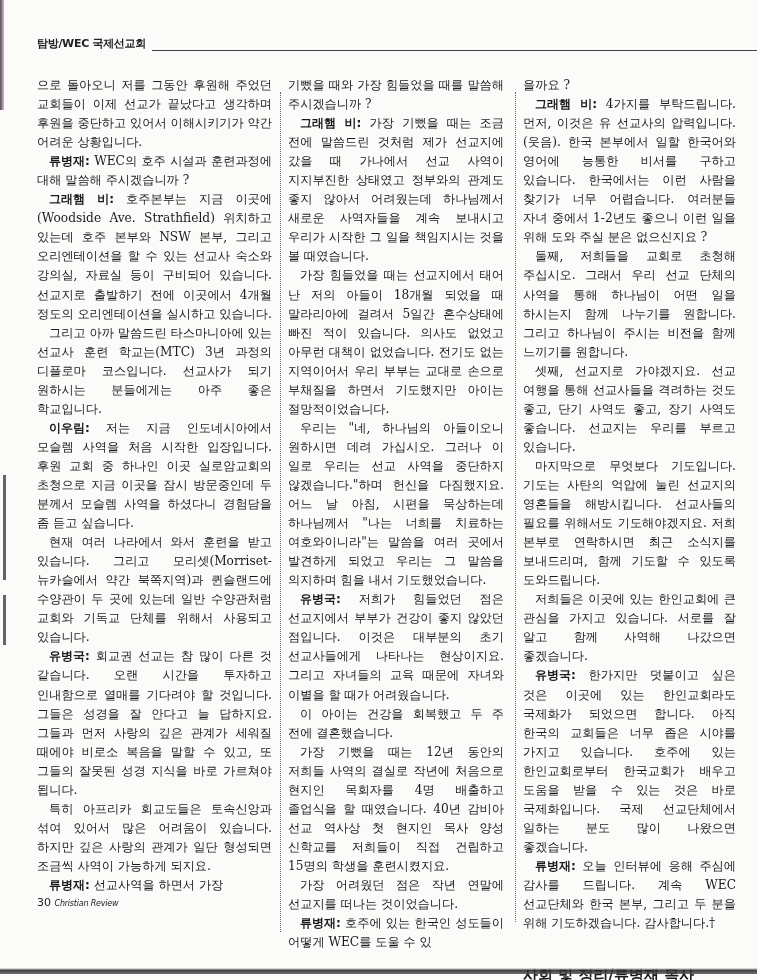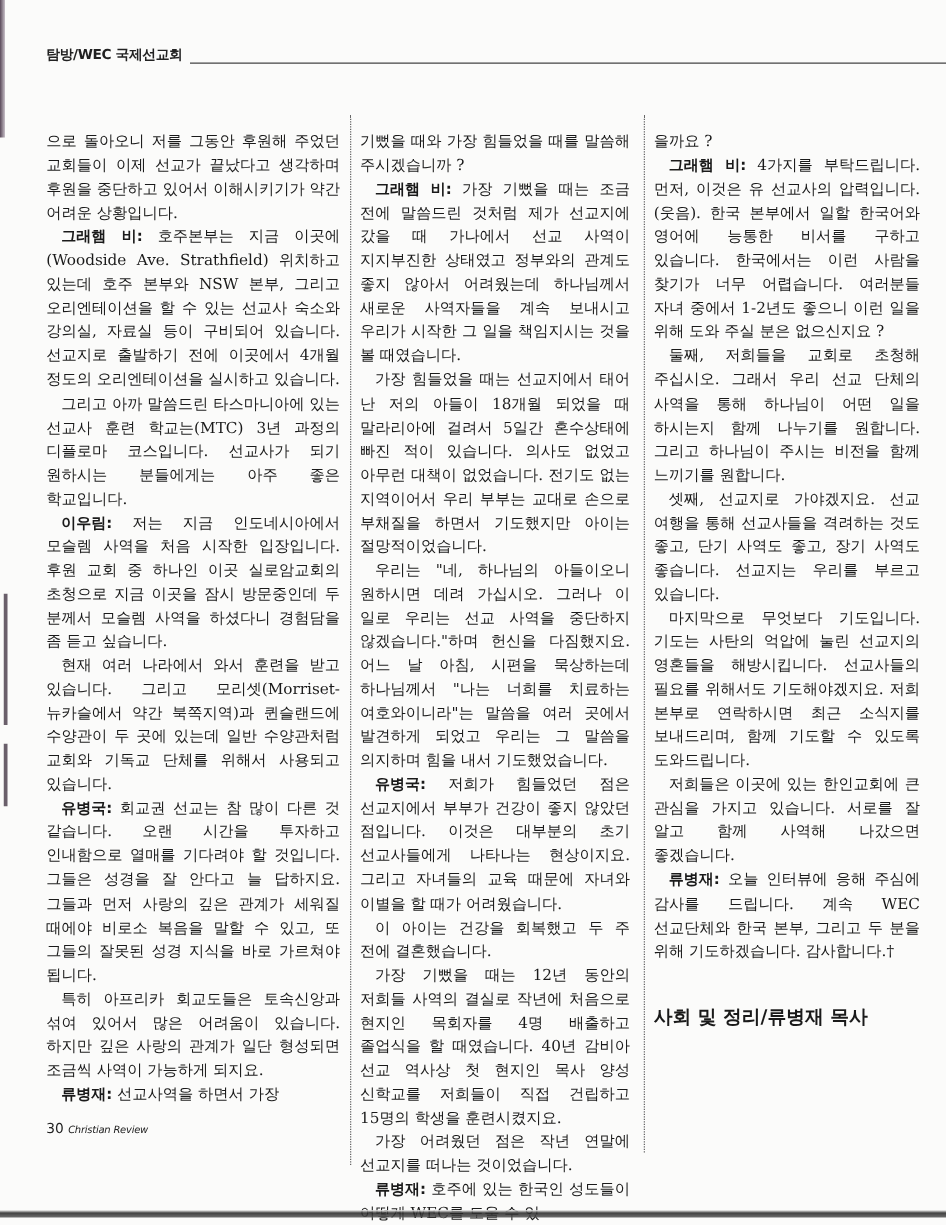--- a/index.html
+++ b/index.html
@@ -11,21 +11,21 @@
   }
   .spine { position: absolute; left: 0; top: 0; width: 4px; height: 110px;
     background: linear-gradient(90deg, #5a4a5a, #c8c0c8); }
   .spine-mark1 { position: absolute; left: 3px; top: 475px; width: 3px; height: 105px; background: #6a5f6a; }
   .spine-mark2 { position: absolute; left: 3px; top: 595px; width: 3px; height: 50px; background: #6a5f6a; }
   .header { position: absolute; left: 37px; top: 35px; width: 720px; height: 16px;
     display: flex; align-items: flex-end; }
   .header-title { font-family: "DejaVu Sans", sans-serif; font-weight: bold; font-size: 11px;
     letter-spacing: -0.3px; color: #222; white-space: nowrap; margin-right: 6px; }
   .header-rule { flex: 1; height: 1px; background: #444; }
-  .col { position: absolute; top: 104px; font-size: 12.2px; line-height: 19.05px;
+  .col { position: absolute; top: 76px; font-size: 12.2px; line-height: 19.05px;
     text-align: justify; word-break: keep-all; }
   .col1 { left: 37px; width: 235px; }
   .col2 { left: 288px; width: 216px; }
   .col3 { left: 523px; width: 213px; }
   .divider { position: absolute; top: 92px; height: 840px; width: 0;
     border-left: 1px dotted #666; }
   .div1 { left: 280px; }
   .div2 { left: 515px; height: 830px; }
   .para { margin: 0; text-indent: 12px; }
   .para.noindent { text-indent: 0; }
@@ -47,20 +47,21 @@
 <div class="header">
   <span class="header-title">탐방/WEC 국제선교회</span>
   <span class="header-rule"></span>
 </div>
 
 <div class="divider div1"></div>
 <div class="divider div2"></div>
 
 <div class="col col1">
     <p class="para noindent"><span>으로 돌아오니 저를 그동안 후원해 주었던 교회들이 이제 선교가 끝났다고 생각하며 후원을 중단하고 있어서 이해시키기가 약간 어려운 상황입니다.</span></p>
+    <p class="para"><span class="speaker">류병재:</span><span> WEC의 호주 시설과 훈련과정에 대해 말씀해 주시겠습니까 ?</span></p>
     <p class="para"><span class="speaker">그래햄 비:</span><span> 호주본부는 지금 이곳에(Woodside Ave. Strathfield) 위치하고 있는데 호주 본부와 NSW 본부, 그리고 오리엔테이션을 할 수 있는 선교사 숙소와 강의실, 자료실 등이 구비되어 있습니다. 선교지로 출발하기 전에 이곳에서 4개월 정도의 오리엔테이션을 실시하고 있습니다.</span></p>
     <p class="para"><span>그리고 아까 말씀드린 타스마니아에 있는 선교사 훈련 학교는(MTC) 3년 과정의 디플로마 코스입니다. 선교사가 되기 원하시는 분들에게는 아주 좋은 학교입니다.</span></p>
     <p class="para"><span class="speaker">이우림:</span><span> 저는 지금 인도네시아에서 모슬렘 사역을 처음 시작한 입장입니다. 후원 교회 중 하나인 이곳 실로암교회의 초청으로 지금 이곳을 잠시 방문중인데 두 분께서 모슬렘 사역을 하셨다니 경험담을 좀 듣고 싶습니다.</span></p>
     <p class="para"><span>현재 여러 나라에서 와서 훈련을 받고 있습니다. 그리고 모리셋(Morriset- 뉴카슬에서 약간 북쪽지역)과 퀸슬랜드에 수양관이 두 곳에 있는데 일반 수양관처럼 교회와 기독교 단체를 위해서 사용되고 있습니다.</span></p>
     <p class="para"><span class="speaker">유병국:</span><span> 회교권 선교는 참 많이 다른 것 같습니다. 오랜 시간을 투자하고 인내함으로 열매를 기다려야 할 것입니다. 그들은 성경을 잘 안다고 늘 답하지요. 그들과 먼저 사랑의 깊은 관계가 세워질 때에야 비로소 복음을 말할 수 있고, 또 그들의 잘못된 성경 지식을 바로 가르쳐야 됩니다.</span></p>
     <p class="para"><span>특히 아프리카 회교도들은 토속신앙과 섞여 있어서 많은 어려움이 있습니다. 하지만 깊은 사랑의 관계가 일단 형성되면 조금씩 사역이 가능하게 되지요.</span></p>
     <p class="para"><span class="speaker">류병재:</span><span> 선교사역을 하면서 가장</span></p>
   </div>
 <div class="col col2">
     <p class="para noindent"><span>기뻤을 때와 가장 힘들었을 때를 말씀해 주시겠습니까 ?</span></p>
@@ -73,20 +74,21 @@
     <p class="para"><span>가장 어려웠던 점은 작년 연말에 선교지를 떠나는 것이었습니다.</span></p>
     <p class="para"><span class="speaker">류병재:</span><span> 호주에 있는 한국인 성도들이 어떻게 WEC를 도울 수 있</span></p>
   </div>
 <div class="col col3">
     <p class="para noindent"><span>을까요 ?</span></p>
     <p class="para"><span class="speaker">그래햄 비:</span><span> 4가지를 부탁드립니다. 먼저, 이것은 유 선교사의 압력입니다. (웃음). 한국 본부에서 일할 한국어와 영어에 능통한 비서를 구하고 있습니다. 한국에서는 이런 사람을 찾기가 너무 어렵습니다. 여러분들 자녀 중에서 1-2년도 좋으니 이런 일을 위해 도와 주실 분은 없으신지요 ?</span></p>
     <p class="para"><span>둘째, 저희들을 교회로 초청해 주십시오. 그래서 우리 선교 단체의 사역을 통해 하나님이 어떤 일을 하시는지 함께 나누기를 원합니다. 그리고 하나님이 주시는 비전을 함께 느끼기를 원합니다.</span></p>
     <p class="para"><span>셋째, 선교지로 가야겠지요. 선교 여행을 통해 선교사들을 격려하는 것도 좋고, 단기 사역도 좋고, 장기 사역도 좋습니다. 선교지는 우리를 부르고 있습니다.</span></p>
     <p class="para"><span>마지막으로 무엇보다 기도입니다. 기도는 사탄의 억압에 눌린 선교지의 영혼들을 해방시킵니다. 선교사들의 필요를 위해서도 기도해야겠지요. 저희 본부로 연락하시면 최근 소식지를 보내드리며, 함께 기도할 수 있도록 도와드립니다.</span></p>
     <p class="para"><span>저희들은 이곳에 있는 한인교회에 큰 관심을 가지고 있습니다. 서로를 잘 알고 함께 사역해 나갔으면 좋겠습니다.</span></p>
+    <p class="para"><span class="speaker">유병국:</span><span> 한가지만 덧붙이고 싶은 것은 이곳에 있는 한인교회라도 국제화가 되었으면 합니다. 아직 한국의 교회들은 너무 좁은 시야를 가지고 있습니다. 호주에 있는 한인교회로부터 한국교회가 배우고 도움을 받을 수 있는 것은 바로 국제화입니다. 국제 선교단체에서 일하는 분도 많이 나왔으면 좋겠습니다.</span></p>
     <p class="para"><span class="speaker">류병재:</span><span> 오늘 인터뷰에 응해 주심에 감사를 드립니다. 계속 WEC 선교단체와 한국 본부, 그리고 두 분을 위해 기도하겠습니다. 감사합니다.†</span></p>
     <div class="byline">
       <div>사회 및 정리/류병재 목사</div>
     </div>
   </div>
 
 <div class="folio">
   <span>30</span>
   <span class="pub">Christian Review</span>
 </div>

